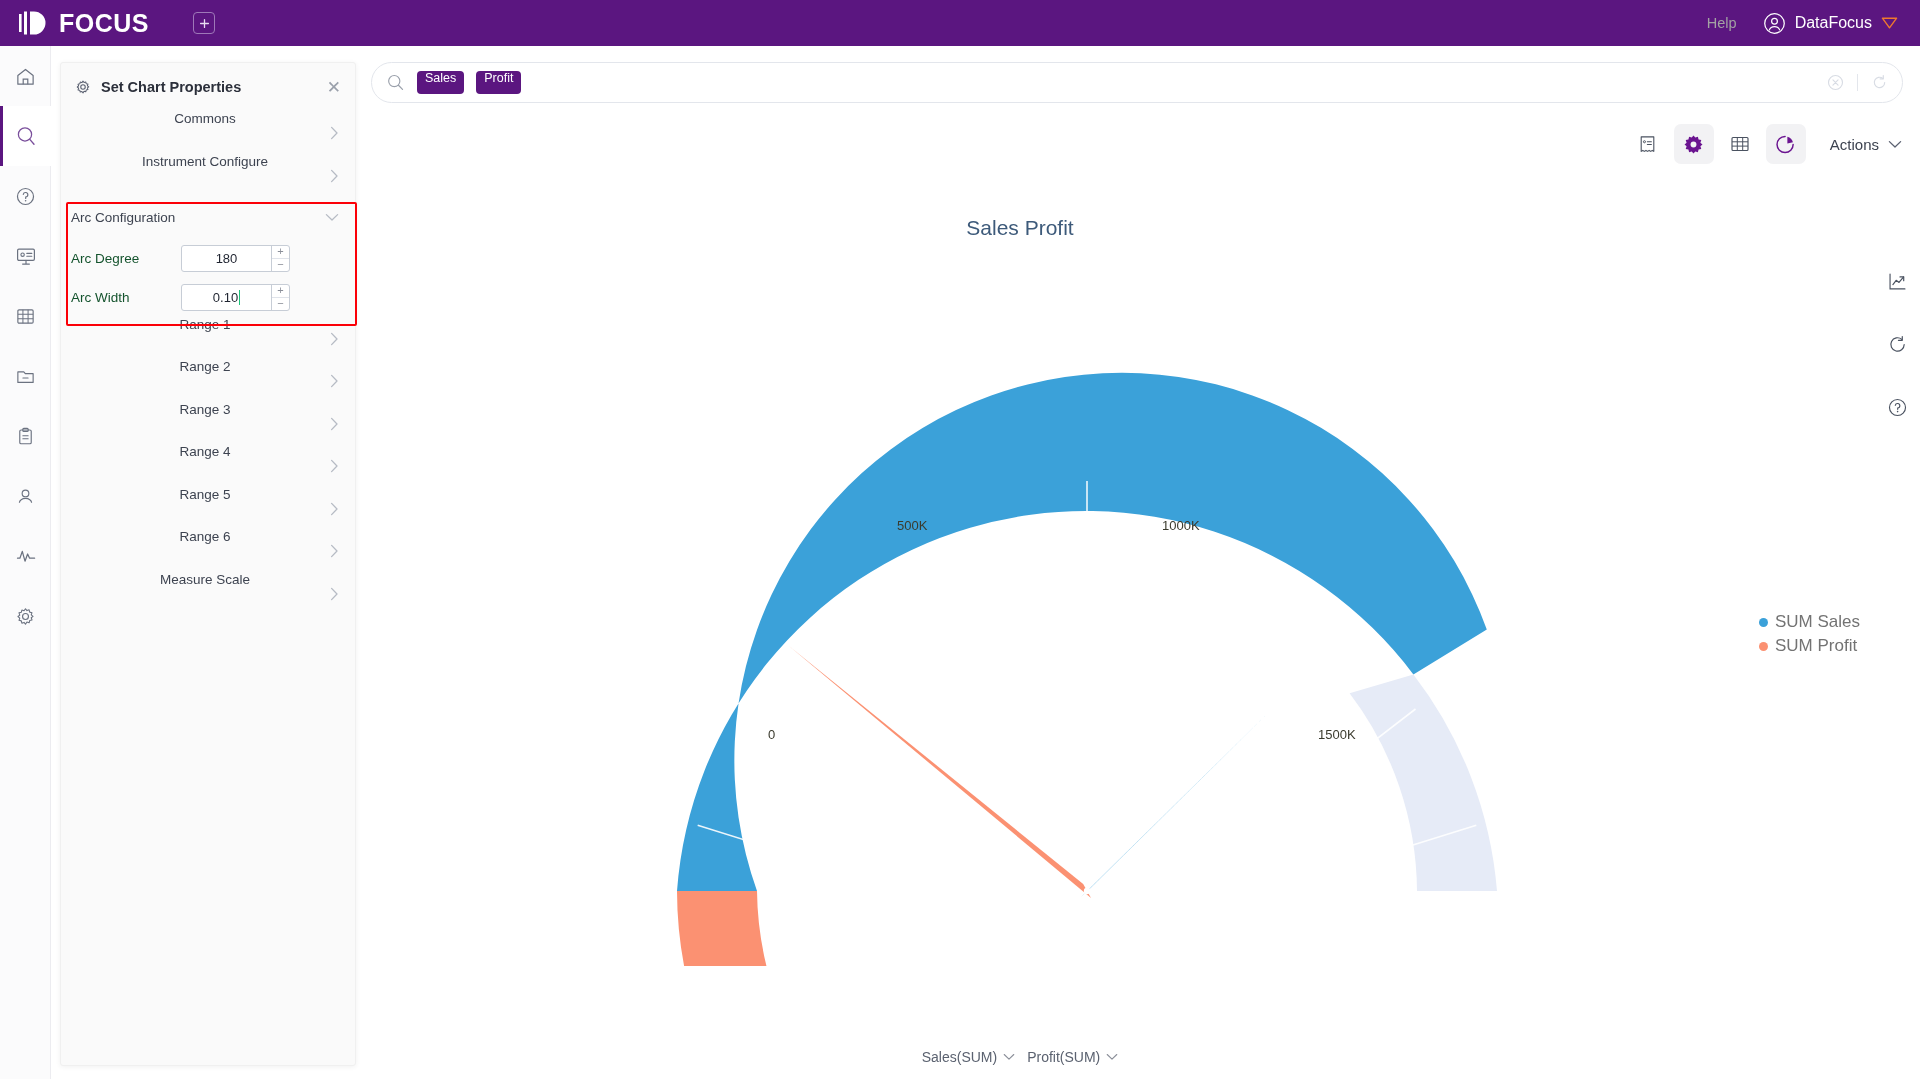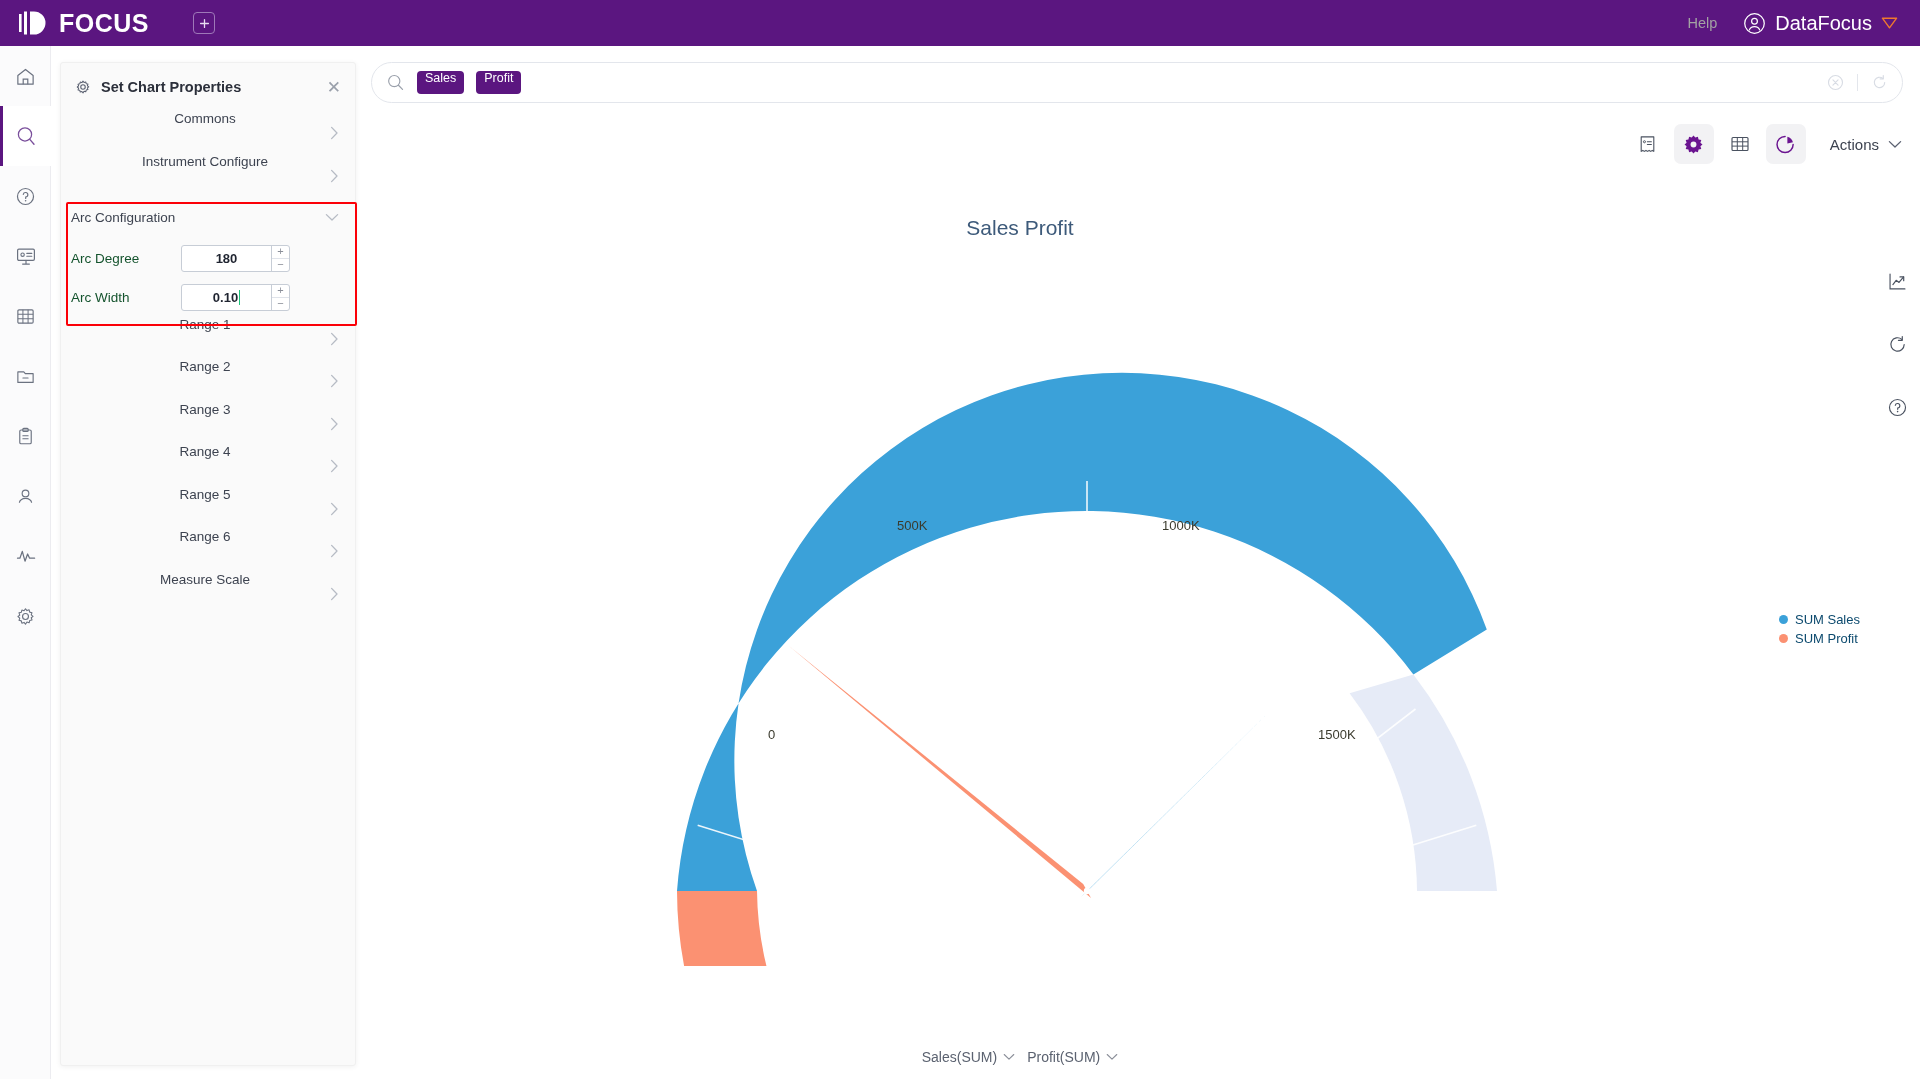--- a/index.html
+++ b/index.html
@@ -28,21 +28,21 @@
     border: 1px solid #9e78b8; border-radius: 4px;
     display: flex; align-items: center; justify-content: center;
     cursor: pointer;
   }
   .topbar-right {
     margin-left: auto; display: flex; align-items: center;
     margin-right: 22px; gap: 26px;
   }
   .help-link { color: #a3a3a3; font-size: 14.5px; cursor: pointer; }
   .user-block { display: flex; align-items: center; gap: 9px; cursor: pointer; }
-  .user-name { color: #ffffff; font-size: 20px; }
+  .user-name { color: #ffffff; font-size: 16px; }
 
   
   .rail {
     position: absolute; top: 46px; left: 0; width: 51px; height: 1033px;
     background: #fbfbfc; border-right: 1px solid #ececf0;
   }
   .rail-item {
     position: relative; width: 51px; height: 60px;
     display: flex; align-items: center; justify-content: center;
     cursor: pointer;
@@ -94,21 +94,21 @@
     height: 39px; display: flex; align-items: center; padding: 0 10px;
   }
   .field-label { font-size: 13.5px; color: #14532d; width: 110px; }
   .spin {
     display: flex; width: 109px; height: 27px;
     border: 1px solid #c7cdd6; border-radius: 3px;
     background: #ffffff; overflow: hidden;
   }
   .spin-val {
     flex: 1; display: flex; align-items: center; justify-content: center;
-    font-size: 13px; color: #1f2430; position: relative; font-weight: bold;
+    font-size: 13px; color: #1f2430; position: relative;
   }
   .caret {
     display: inline-block; width: 1px; height: 15px;
     background: #1ec27a; margin-left: 1px;
   }
   .spin-btns {
     width: 18px; border-left: 1px solid #c7cdd6;
     display: flex; flex-direction: column;
   }
   .spin-btn {
@@ -178,21 +178,21 @@
   }
   .gauge-svg { display: block; }
 
   
   .legend {
     position: absolute; right: 60px; top: 566px;
     display: flex; flex-direction: column; gap: 4px;
   }
   .legend-item { display: flex; align-items: center; gap: 7px; cursor: pointer; }
   .legend-dot { width: 9px; height: 9px; border-radius: 50%; }
-  .legend-text { font-size: 13px; color: #0c4a6e; }
+  .legend-text { font-size: 17px; color: #737373; }
 
   
   .bottom-fields {
     position: absolute; bottom: 14px; left: 0; width: 1310px;
     display: flex; align-items: center; justify-content: center; gap: 12px;
   }
   .bfield {
     display: flex; align-items: center; gap: 6px;
     font-size: 14px; color: #5b6270; cursor: pointer;
   }

